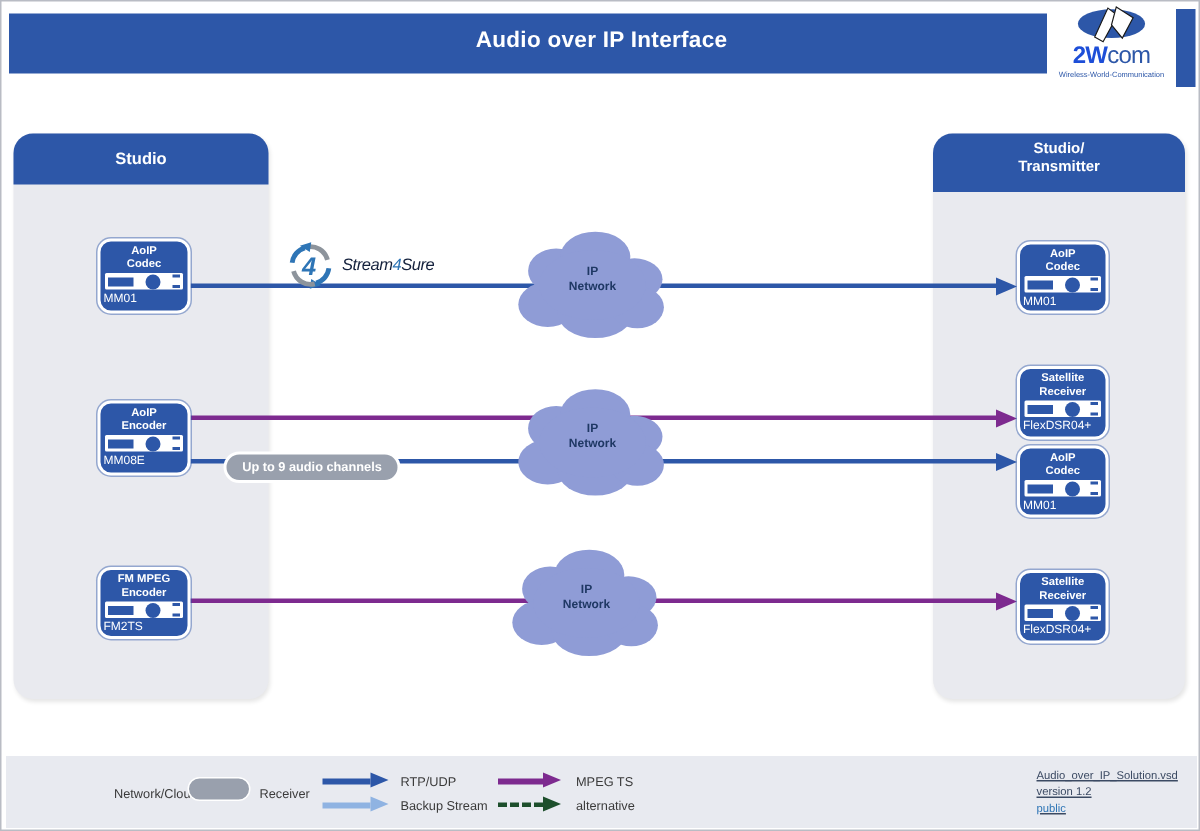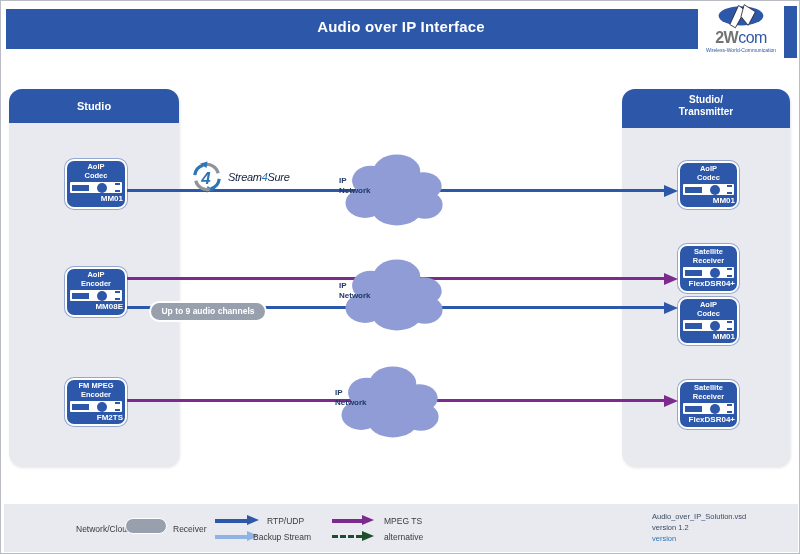--- a/index.html
+++ b/index.html
@@ -6,21 +6,21 @@
   .page{position:relative;width:800px;height:554px;background:#ffffff;border:1px solid #b9bcc4;
         box-sizing:border-box;overflow:hidden;font-family:"Liberation Sans",sans-serif;}
 
   
   .header-bar{position:absolute;left:5px;top:8px;width:692px;height:40px;background:#2d57a8;}
   .header-title{position:absolute;left:0;top:17px;width:800px;text-align:center;
                 color:#fff;font-size:15px;font-weight:bold;letter-spacing:.2px;}
   .logo-box{position:absolute;left:698px;top:2px;width:84px;height:58px;background:#fff;text-align:center;}
   .logo-mark{display:block;margin:0 auto;width:72px;height:32px;}
   .logo-text{font-size:16px;line-height:14px;letter-spacing:-.5px;margin-top:-4px;}
-  .lt-bold{font-weight:bold;color:#737373;}
+  .lt-bold{font-weight:bold;color:#1d4ed8;}
   .lt-blue{color:#2d57a8;font-weight:400;}
   .logo-tagline{font-size:5px;color:#2d57a8;margin-top:2px;white-space:nowrap;}
   .header-accent{position:absolute;left:783px;top:5px;width:13px;height:52px;background:#2d57a8;}
 
   
   .panel{position:absolute;top:88px;height:377px;background:#e9eaef;border-radius:13px;
          box-shadow:1px 2px 3px rgba(0,0,0,.10);z-index:1;}
   .panel-left{left:8px;width:170px;}
   .panel-right{left:621px;width:168px;}
   .panel-header{position:absolute;left:0;top:0;width:100%;height:34px;background:#2d57a8;
@@ -32,36 +32,36 @@
   .device{position:absolute;background:#2d57a8;border:2px solid #fff;border-radius:9px;
           box-shadow:0 0 0 1px rgba(45,87,168,.45);color:#fff;display:flex;flex-direction:column;
           box-sizing:border-box;padding:1px 2px;z-index:5;}
   .dev-title{text-align:center;font-weight:bold;font-size:7.5px;line-height:8.5px;padding-top:1px;}
   .dev-face{background:#fff;height:11px;margin:2px 1px 1px;display:flex;align-items:center;
             padding:0 2px;border-radius:1px;}
   .df-display{width:17px;height:6px;background:#2d57a8;}
   .df-knob{width:10px;height:10px;border-radius:50%;background:#2d57a8;margin:0 auto;}
   .df-btns{display:flex;flex-direction:column;justify-content:space-between;height:9px;}
   .df-btns i{display:block;width:5px;height:2px;background:#2d57a8;}
-  .dev-model{text-align:right;font-weight:bold;font-size:8px;line-height:10px;}
+  .dev-model{text-align:left;font-weight:normal;font-size:8px;line-height:10px;}
 
   
   .h-line{position:absolute;height:3px;z-index:2;}
   .hl-blue{background:#2d57a8;}
   .hl-purple{background:#7d2a8f;}
   .tri{position:absolute;width:0;height:0;border-top:6px solid transparent;
        border-bottom:6px solid transparent;z-index:2;}
   .tri-blue{border-left:14px solid #2d57a8;}
   .tri-purple{border-left:14px solid #7d2a8f;}
 
   
   .cloud{position:absolute;width:112px;height:86px;z-index:3;}
   .cloud svg{position:absolute;left:0;top:0;width:100%;height:100%;}
   .cloud-fill{fill:#8f9cd6;}
-  .cloud-label{position:absolute;left:0;top:30px;width:100%;
+  .cloud-label{position:absolute;left:0;top:30px;width:100%;text-align:center;
                color:#1f3864;font-weight:bold;font-size:8px;line-height:10px;}
 
   
   .s4s{position:absolute;left:190px;top:158px;height:36px;display:flex;align-items:center;z-index:4;}
   .s4s-icon{width:32px;height:32px;margin-right:5px;}
   .s4s-text{font-size:11px;font-weight:normal;font-style:italic;letter-spacing:-.3px;}
   .s4s-dark{color:#14213d;}
   .s4s-blue{color:#2e75b6;}
 
   
@@ -84,21 +84,21 @@
   .lg-lightblue{background:#8fb3e2;}
   .lg-purple{background:#7d2a8f;}
   .lg-dash{left:328px;width:30px;height:0;border-top:3px dashed #1d4f2c;}
   .lg-tri{width:0;height:0;border-top:5.5px solid transparent;border-bottom:5.5px solid transparent;}
   .lg-tri-blue{border-left:12px solid #2d57a8;}
   .lg-tri-lightblue{border-left:12px solid #8fb3e2;}
   .lg-tri-purple{border-left:12px solid #7d2a8f;}
   .lg-tri-green{border-left:12px solid #1d4f2c;}
 
   
-  .footer-info{left:648px;top:7px;font-size:7.5px;line-height:11px;color:#3b4a63;}
+  .footer-info{left:687px;top:7px;font-size:7.5px;line-height:11px;color:#3b4a63;text-decoration:underline;}
   .footer-info div{position:static;}
   .fi-public{color:#2e75b6;}
 </style>
 </head>
 <body>
 
 <div class="page">
 
   <div class="header-bar"></div>
   <div class="header-title">Audio over IP Interface</div>
@@ -317,30 +317,30 @@
 
     <div class="lg-pill"></div>
     <div class="lg-label" style="left:169px;top:20px;">Receiver</div>
 
     <div class="lg-line lg-blue" style="top:15px;"></div>
     <div class="lg-tri lg-tri-blue" style="left:243px;top:11px;"></div>
     <div class="lg-label" style="left:263px;top:12px;">RTP/UDP</div>
 
     <div class="lg-line lg-lightblue" style="top:31px;"></div>
     <div class="lg-tri lg-tri-lightblue" style="left:243px;top:27px;"></div>
-    <div class="lg-label" style="left:249px;top:28px;">Backup Stream</div>
+    <div class="lg-label" style="left:263px;top:28px;">Backup Stream</div>
 
     <div class="lg-line2 lg-purple" style="top:15px;"></div>
     <div class="lg-tri lg-tri-purple" style="left:358px;top:11px;"></div>
     <div class="lg-label" style="left:380px;top:12px;">MPEG TS</div>
 
     <div class="lg-dash" style="top:31px;"></div>
     <div class="lg-tri lg-tri-green" style="left:358px;top:27px;"></div>
     <div class="lg-label" style="left:380px;top:28px;">alternative</div>
 
     <div class="footer-info">
       <div>Audio_over_IP_Solution.vsd</div>
       <div>version 1.2</div>
-      <div class="fi-public">version</div>
+      <div class="fi-public">public</div>
     </div>
   </div>
 
 </div>
 
 </body></html>

